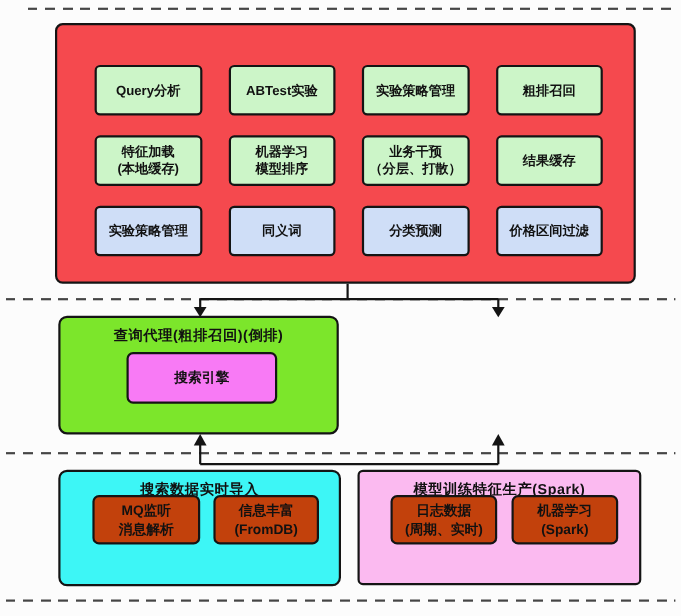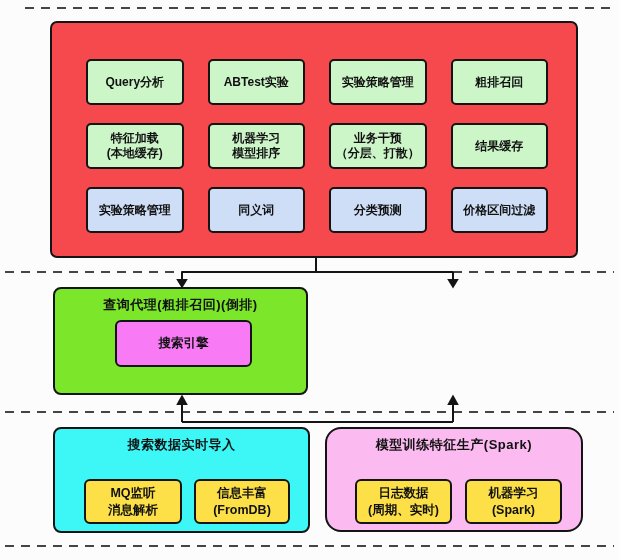--- a/index.html
+++ b/index.html
@@ -29,29 +29,29 @@
   .cell{
     height:46px;border:2px solid #141414;border-radius:5px;box-sizing:border-box;
     display:flex;align-items:center;justify-content:center;text-align:center;
     font-size:12px;line-height:1.25;white-space:pre-line;padding:18px 2px;
   }
   .cell.green{background:#ccf5c8;}
   .cell.blue{background:#cfdef7;}
   .mid-left{left:53px;top:287px;width:255px;height:108px;background:#7ce62b;border-radius:8px;}
   .mid-right{left:325px;top:287px;width:255px;height:108px;background:#c5c0f0;border-radius:8px;}
   .bot-left{left:53px;top:427px;width:257px;height:106px;background:#3df6f6;border-radius:8px;}
-  .bot-right{left:325px;top:427px;width:258px;height:105px;background:#fbbaf0;border-radius:16px;}
+  .bot-right{left:325px;top:427px;width:258px;height:105px;background:#fbbaf0;border-radius:5px;}
   .inner{
     position:absolute;border:2px solid #141414;border-radius:6px;box-sizing:border-box;
     display:flex;align-items:center;justify-content:center;text-align:center;
     font-size:12.5px;line-height:1.3;white-space:pre-line;
   }
   .engine{left:60px;top:31px;width:137px;height:47px;background:#f87af5;}
   .zzredis{left:62px;top:32px;width:135px;height:47px;background:#ccf9d4;letter-spacing:1px;font-size:13px;}
-  .pale{background:#fde047;top:50px;height:45px;}
+  .pale{background:#c2410c;top:21px;height:45px;}
   .imp1{left:29px;width:98px;}
   .imp2{left:139px;width:96px;}
   .trn1{left:28px;width:97px;}
   .trn2{left:138px;width:97px;}
   .connector-svg{position:absolute;left:0;top:0;pointer-events:none;}
 </style>
 </head>
 <body>
 
 <div class="canvas">

